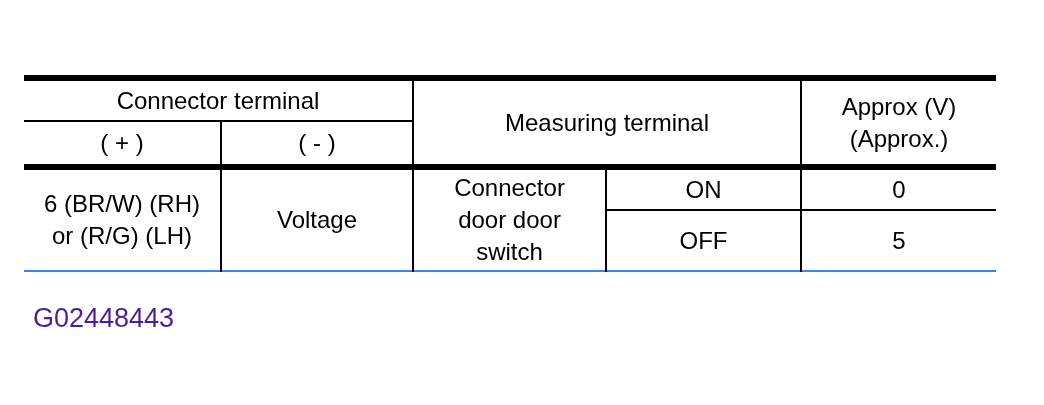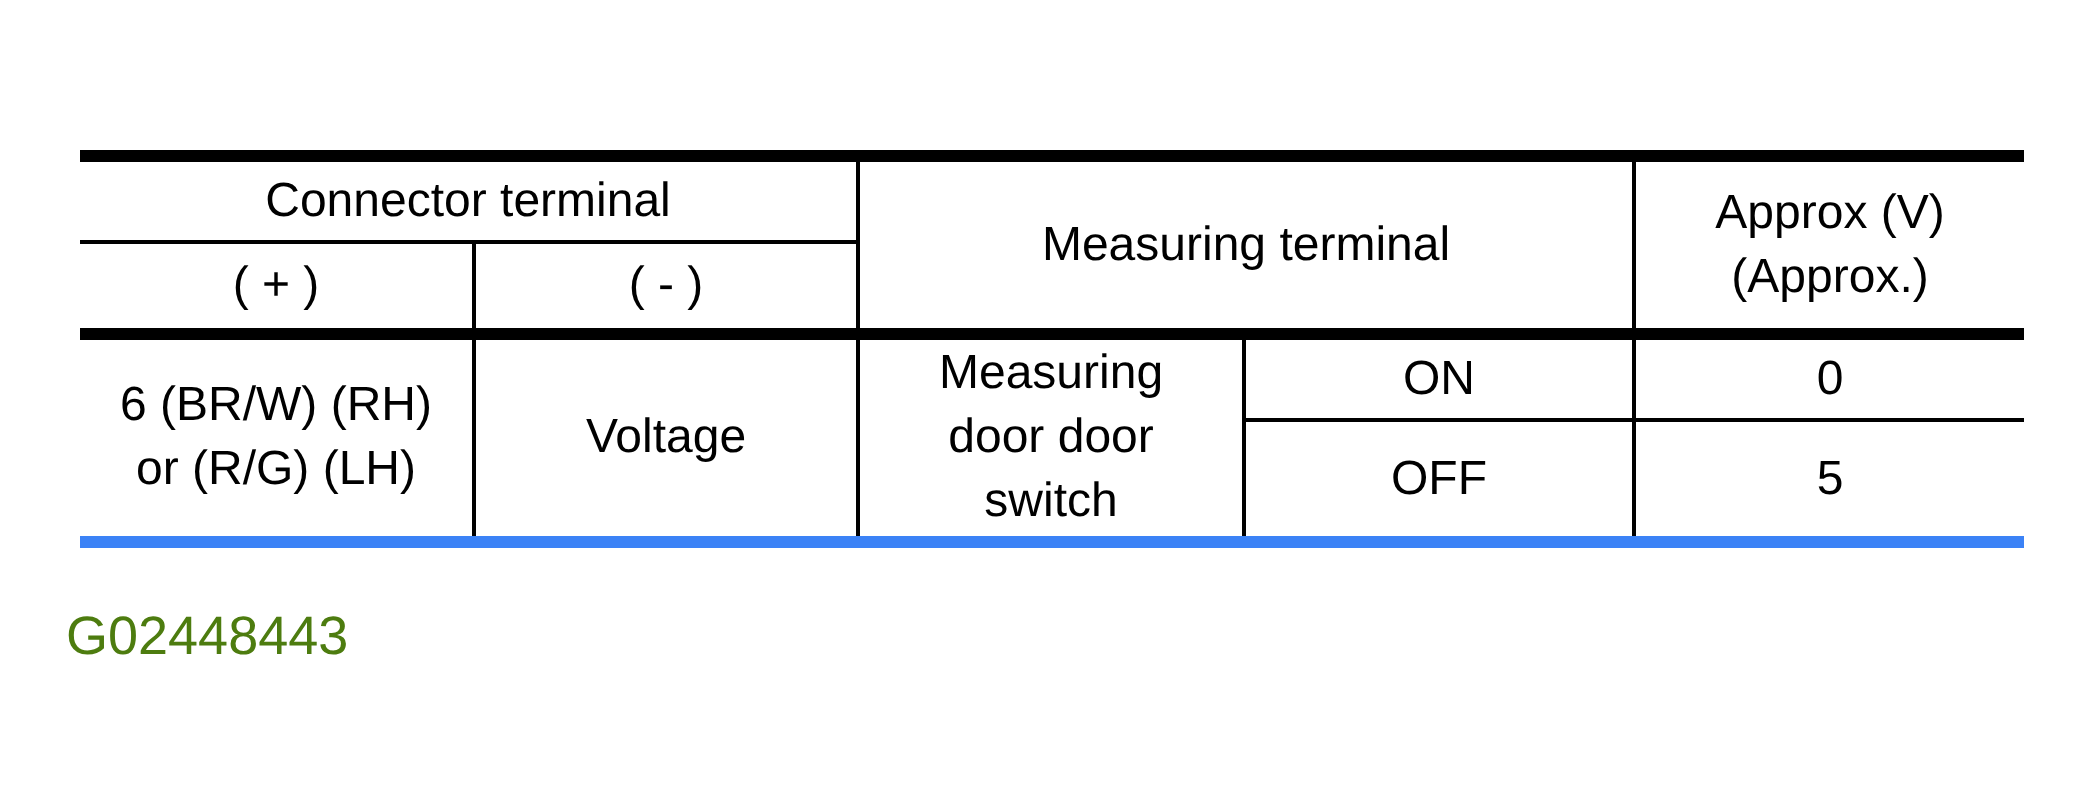--- a/index.html
+++ b/index.html
@@ -11,27 +11,27 @@
     position: relative;
     width: 1044px;
     height: 405px;
     background: #ffffff;
     overflow: hidden;
     font-family: "Liberation Sans", sans-serif;
     color: #000000;
   }
   table.spec-table {
     position: absolute;
-    left: 40px;
+    left: 24px;
     top: 75px;
     width: 972px;
     border-collapse: collapse;
     table-layout: fixed;
     border-top: 6px solid #000000;
-    border-bottom: 6px solid #3b82f6;
+    border-bottom: 2px solid #3b82f6;
   }
   .spec-table th, .spec-table td {
     font-weight: normal;
     text-align: center;
     vertical-align: middle;
     padding: 0;
     font-size: 24px;
     line-height: 32px;
     color: #000000;
     overflow: hidden;
@@ -42,21 +42,21 @@
   tr.r1 { height: 43px; }
   tr.r2 { height: 46px; }
   tr.r3 { height: 43px; }
   tr.r4 { height: 61px; }
   .figure-id {
     position: absolute;
     left: 33px;
     top: 303px;
     font-size: 27px;
     line-height: 30px;
-    color: #4d7c0f;
+    color: #4c1d95;
   }
 </style>
 </head>
 <body>
 
 <div class="stage">
 
   <table class="spec-table">
     <colgroup>
       <col style="width:197px">
@@ -78,21 +78,21 @@
         <th class="b-r2 b-b6">( + )</th>
         <th class="b-r2 b-b6">( - )</th>
       </tr>
       <tr class="r3">
         <td rowspan="2" class="b-r2">
           <div>6 (BR/W) (RH)</div>
           <div>or (R/G) (LH)</div>
         </td>
         <td rowspan="2" class="b-r2">Voltage</td>
         <td rowspan="2" class="b-r2">
-          <div>Measuring</div>
+          <div>Connector</div>
           <div>door door</div>
           <div>switch</div>
         </td>
         <td class="b-r2 b-b2">ON</td>
         <td class="b-b2">0</td>
       </tr>
       <tr class="r4">
         <td class="b-r2">OFF</td>
         <td>5</td>
       </tr>

